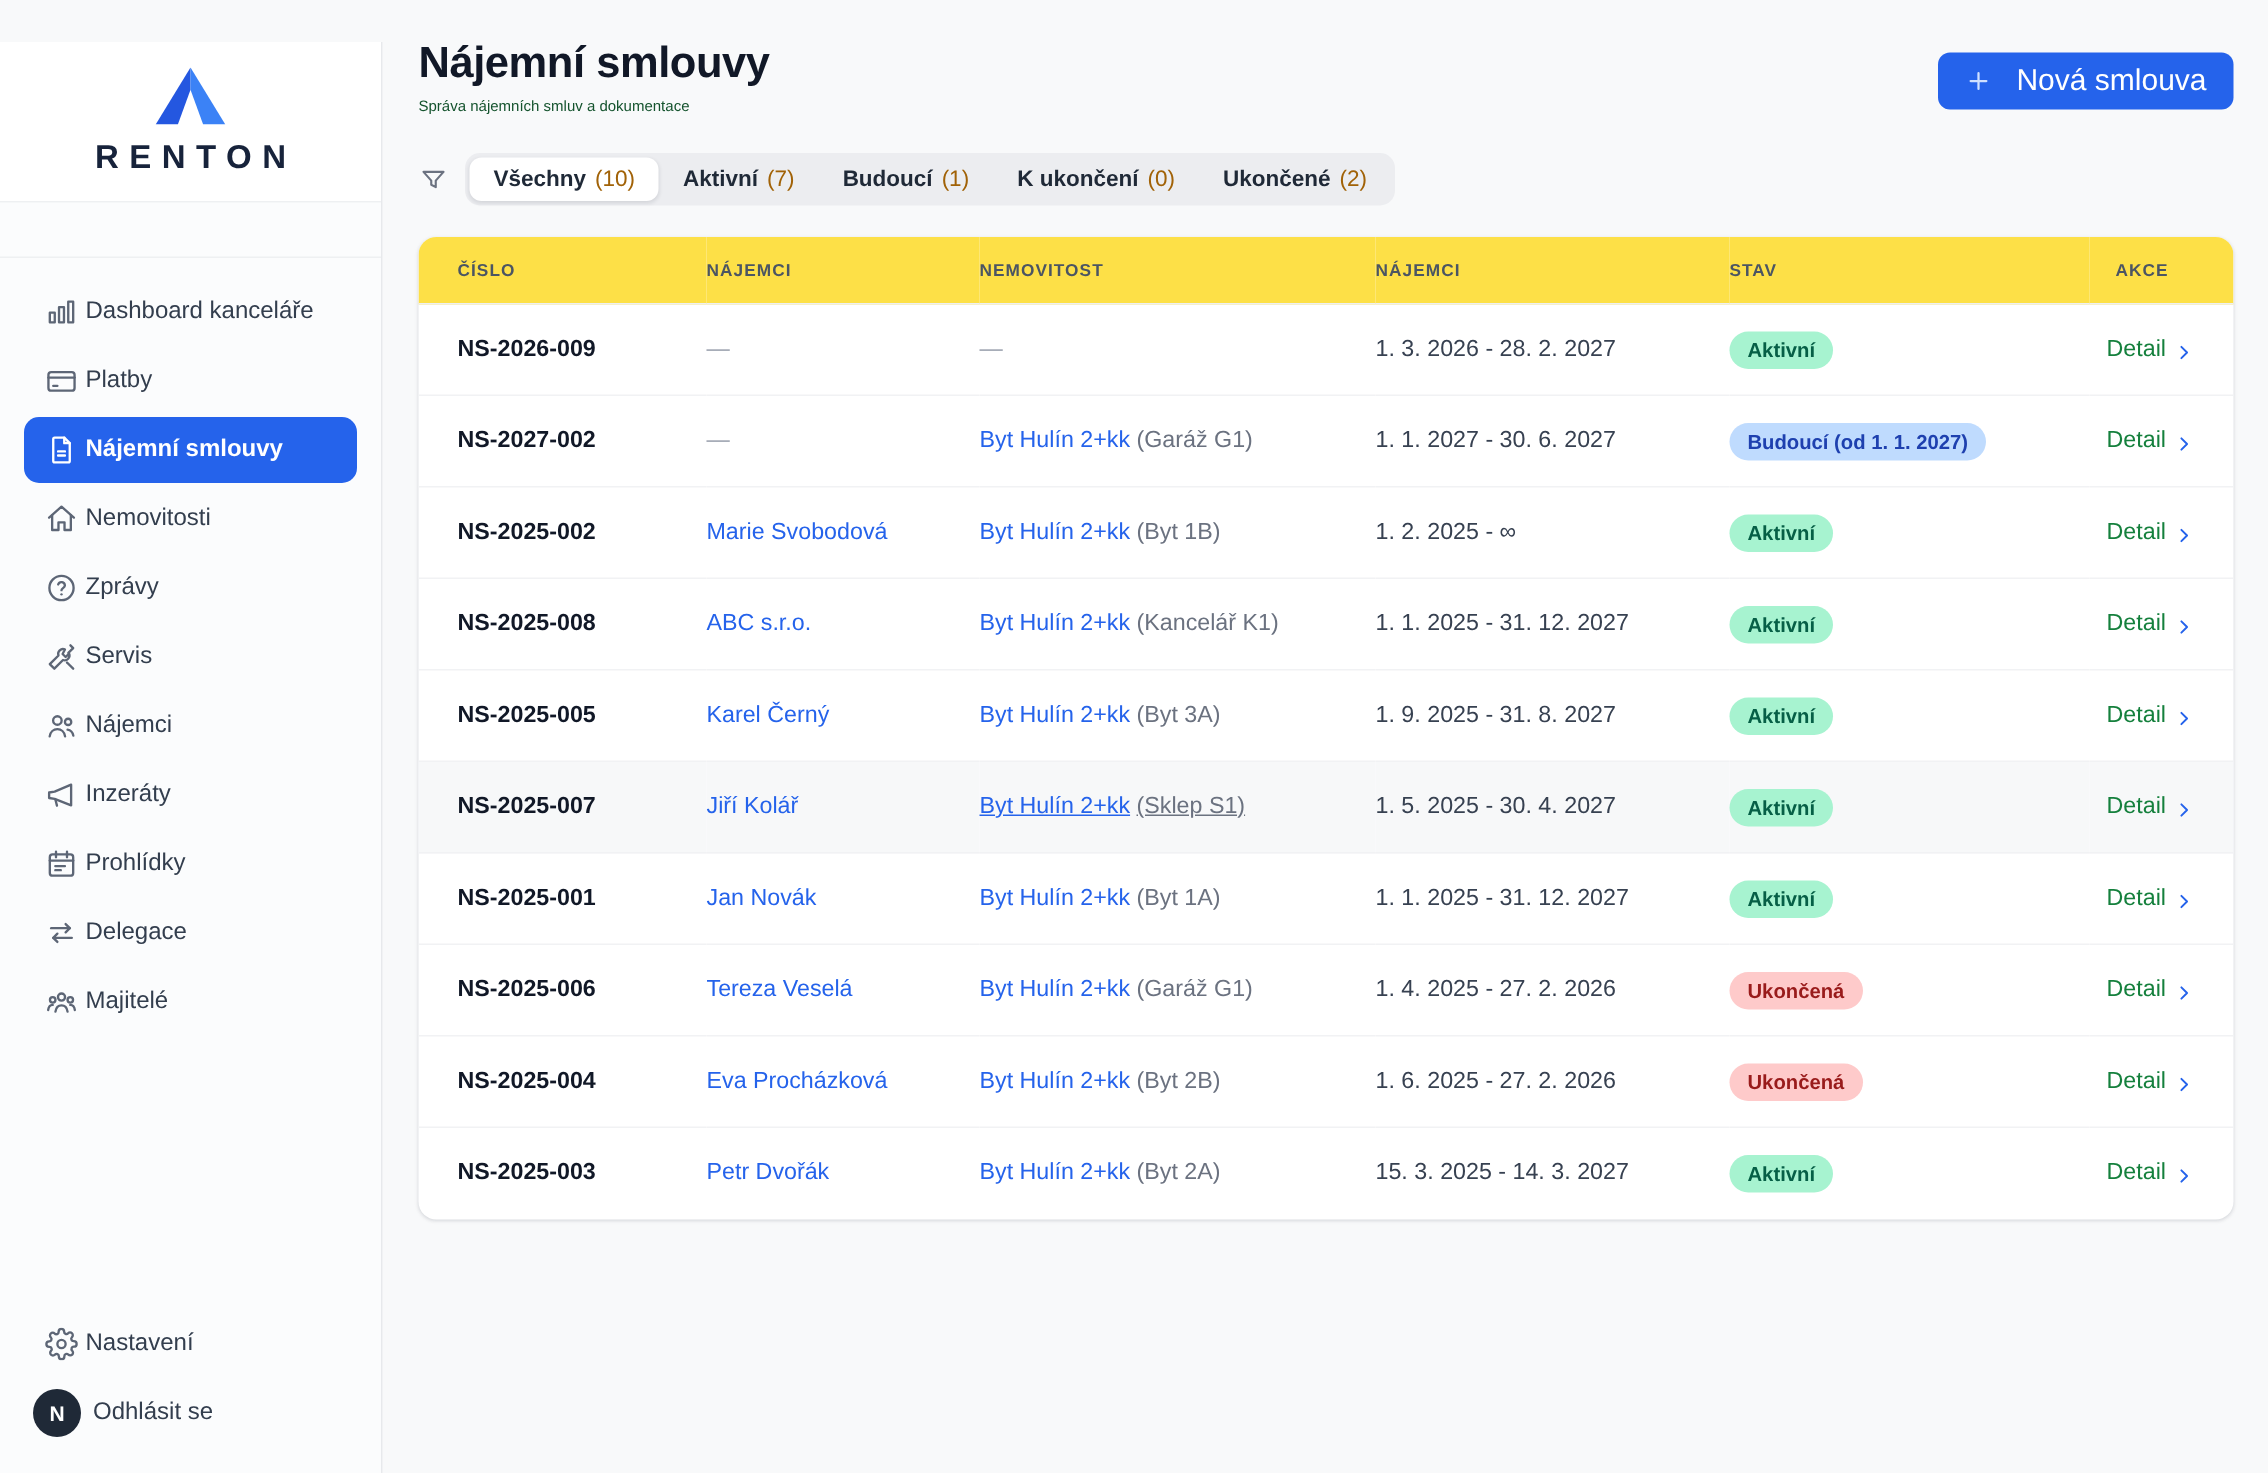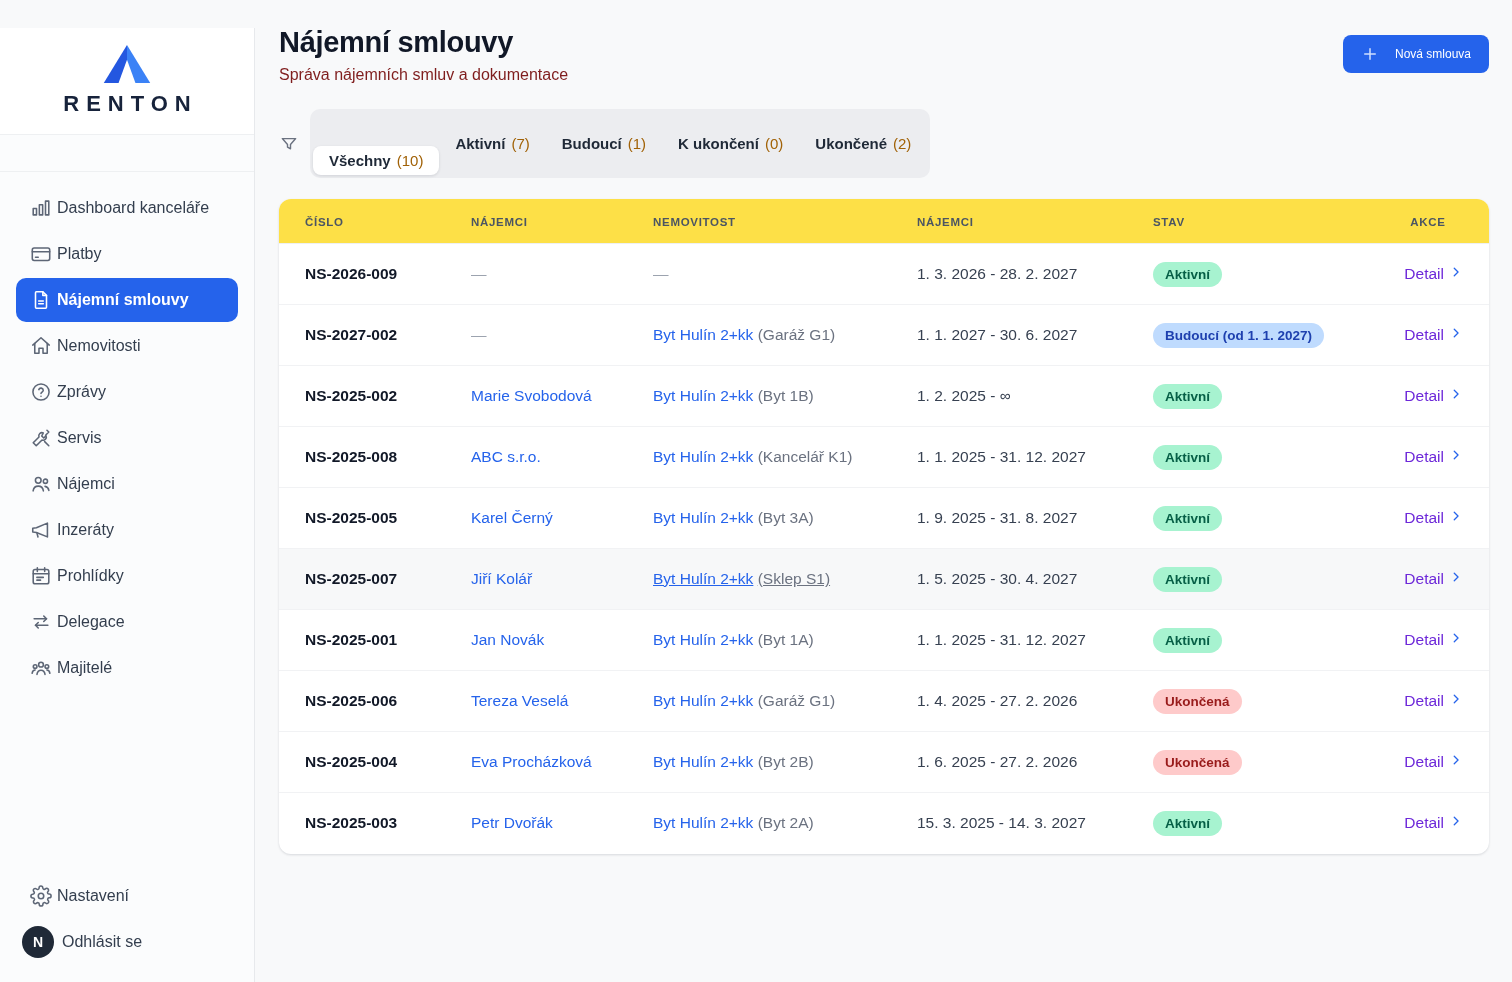--- a/index.html
+++ b/index.html
@@ -21,31 +21,31 @@
   .nav-item.active svg { stroke:#fff; }
   .sidebar-spacer { flex:1; }
   .sidebar-footer { padding-bottom:16px; }
   .logout { display:flex; align-items:center; gap:8px; height:44px; margin:2px 16px; padding:0 0 0 6px; font-size:16px; color:#333e4e; cursor:pointer; }
   .avatar { width:32px; height:32px; border-radius:50%; background:#1f2937; color:#fff; display:flex; align-items:center; justify-content:center; font-size:14px; font-weight:700; }
 
   
   .main { flex:1; padding:26px 23px 0 24px; }
   .page-header { display:flex; justify-content:space-between; align-items:flex-start; }
   .page-title { font-size:29px; font-weight:700; color:#111827; letter-spacing:-.3px; }
-  .page-subtitle { margin-top:7px; font-size:16px; color:#7f1d1d; }
-  .btn-primary { display:flex; align-items:center; gap:16px; background:#2563eb; color:#fff; border:none; border-radius:8px; height:38px; padding:0 18px; font-size:12px; font-family:inherit; cursor:pointer; margin-top:9px; }
+  .page-subtitle { margin-top:7px; font-size:10px; color:#14532d; }
+  .btn-primary { display:flex; align-items:center; gap:16px; background:#2563eb; color:#fff; border:none; border-radius:8px; height:38px; padding:0 18px; font-size:20px; font-family:inherit; cursor:pointer; margin-top:9px; }
   .btn-primary svg { stroke:#cfe0ff; }
 
   
   .filter-row { display:flex; align-items:center; gap:11px; margin-top:25px; }
   .funnel { display:flex; align-items:center; }
   .tabs { display:inline-flex; background:#ecedf0; border-radius:10px; padding:3px; }
   .tab { display:flex; align-items:center; gap:6px; padding:6px 16px; border-radius:8px; font-size:15px; font-weight:600; color:#1f2937; cursor:pointer; white-space:nowrap; }
   .tab .count { color:#a16207; font-weight:400; }
-  .tab.active { background:#fff; box-shadow:0 1px 3px rgba(16,24,40,.12);margin-top:34px; }
+  .tab.active { background:#fff; box-shadow:0 1px 3px rgba(16,24,40,.12); }
 
   
   .card { margin-top:21px; background:#fff; border-radius:12px; box-shadow:0 1px 3px rgba(16,24,40,.09), 0 1px 2px rgba(16,24,40,.05); overflow:hidden; }
   table { width:100%; border-collapse:collapse; table-layout:fixed; }
   col.c1{width:192px} col.c2{width:182px} col.c3{width:264px} col.c4{width:236px} col.c5{width:240px} col.c6{width:96px}
   thead th { background:#fde047; text-align:left; font-size:11.5px; font-weight:700; letter-spacing:.7px; color:#4b5563; padding:17px 0 15px; border-bottom:1px solid #eef0f2; }
   thead th:first-child { padding-left:26px; }
   thead th:last-child { text-align:center; padding-right:26px; }
   tbody td { height:61px; vertical-align:middle; border-bottom:1px solid #f1f2f4; font-size:15.5px; }
   tbody tr:last-child td { border-bottom:none; }
@@ -55,21 +55,21 @@
   a { text-decoration:none; }
   .link { color:#2563eb; cursor:pointer; }
   .dash { color:#9ca3af; }
   .unit { color:#6b7280; }
   .c-period { color:#374151; }
   .badge { display:inline-block; padding:5px 12px; border-radius:999px; font-size:13.5px; font-weight:600; }
   .badge-active { background:#a7f3d0; color:#065f46; }
   .badge-future { background:#bfdbfe; color:#1e40af; }
   .badge-ended  { background:#fecaca; color:#991b1b; }
   td.c-action { text-align:right; padding-right:26px; }
-  .detail { display:inline-flex; align-items:flex-start; gap:5px; color:#6d28d9; font-size:15.5px; cursor:pointer; }
+  .detail { display:inline-flex; align-items:flex-end; gap:5px; color:#15803d; font-size:15.5px; cursor:pointer; }
 </style>
 </head>
 <body>
 
 <div class="app">
 
   <aside class="sidebar">
     <div class="logo-block">
       <div class="logo-mark">
         <svg width="52" height="38" viewBox="0 0 48 36">

